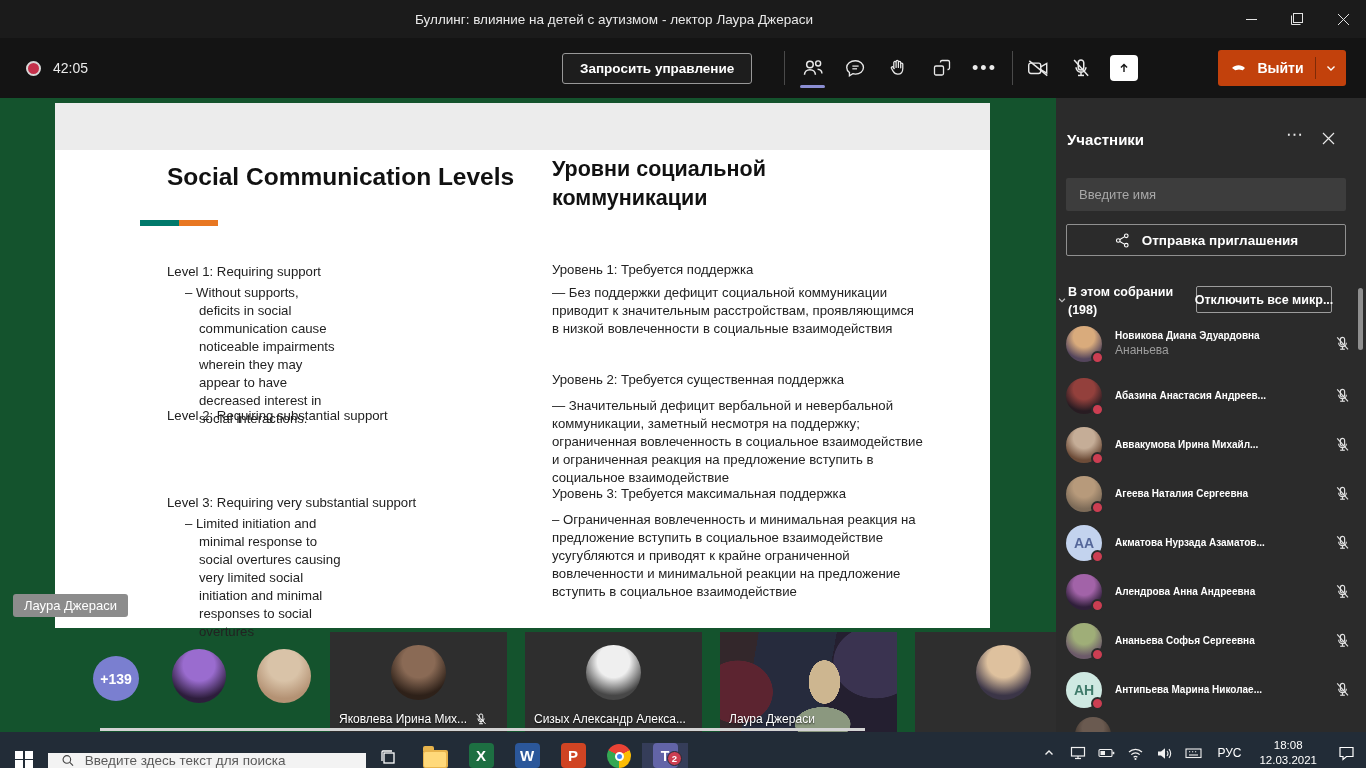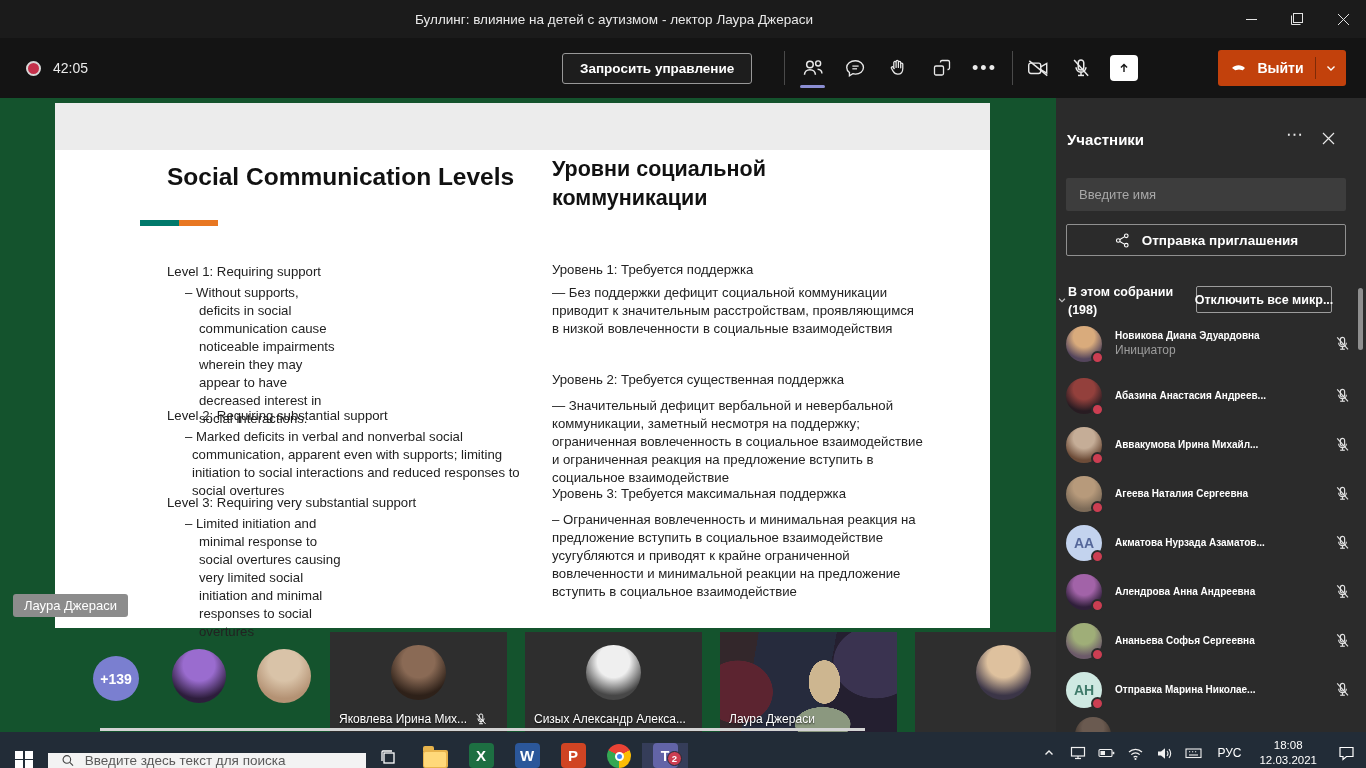--- a/index.html
+++ b/index.html
@@ -303,21 +303,20 @@
       <div class="sb h-l1">Level 1: Requiring support</div>
       <div class="sb b-l1 pre">– Without supports,
 deficits in social
 communication cause
 noticeable impairments
 wherein they may
 appear to have
 decreased interest in
 social interactions.</div>
       <div class="sb h-l2">Level 2: Requiring substantial support</div>
-      <div class="sb b-l2 hang">– Marked deficits in verbal and nonverbal social communication, apparent even with supports; limiting initiation to social interactions  and reduced responses to social overtures</div>
       <div class="sb h-l3">Level 3: Requiring very substantial support</div>
       <div class="sb b-l3 pre">– Limited initiation and
 minimal response to
 social overtures causing
 very limited social
 initiation and minimal
 responses to social
 overtures</div>
 
       <div class="sb ru-title">Уровни социальной коммуникации</div>
@@ -390,21 +389,21 @@
     </div>
     <div class="p-section">В этом собрании (198)</div>
     <button class="p-muteall">Отключить все микр...</button>
     <div class="p-list">
         <div class="p-row tall">
     <div class="avatar" style="background: radial-gradient(circle at 50% 30%, rgb(217, 171, 124) 0px, rgb(217, 171, 124) 34%, rgb(84, 69, 92) 72%);">
       <span class="status" style="background: rgb(204, 62, 82);"></span>
     </div>
     <div class="p-name-wrap">
       <div class="p-name">Новикова Диана Эдуардовна</div>
-      <div class="p-role">Инициатор</div>
+      <div class="p-role">Ананьева</div>
     </div>
     <svg class="row-mic" width="17" height="17">
             <use href="#i-mic-off"></use>
           </svg>
   </div>
         <div class="p-row">
     <div class="avatar" style="background: radial-gradient(circle at 50% 30%, rgb(147, 64, 60) 0px, rgb(147, 64, 60) 34%, rgb(40, 28, 34) 72%);">
       <span class="status" style="background: rgb(204, 62, 82);"></span>
     </div>
     <div class="p-name-wrap">
@@ -473,21 +472,21 @@
     </div>
     <svg class="row-mic" width="17" height="17">
             <use href="#i-mic-off"></use>
           </svg>
   </div>
         <div class="p-row">
     <div class="avatar init" style="background: rgb(207, 233, 226); color: rgb(63, 122, 106);">АН
       <span class="status" style="background: rgb(204, 62, 82);"></span>
     </div>
     <div class="p-name-wrap">
-      <div class="p-name">Отправка Марина Николае...</div>
+      <div class="p-name">Антипьева Марина Николае...</div>
 
     </div>
     <svg class="row-mic" width="17" height="17">
             <use href="#i-mic-off"></use>
           </svg>
   </div>
       </div>
     <div class="partial-av"></div>
     <div class="p-scroll"></div>
   </aside>

